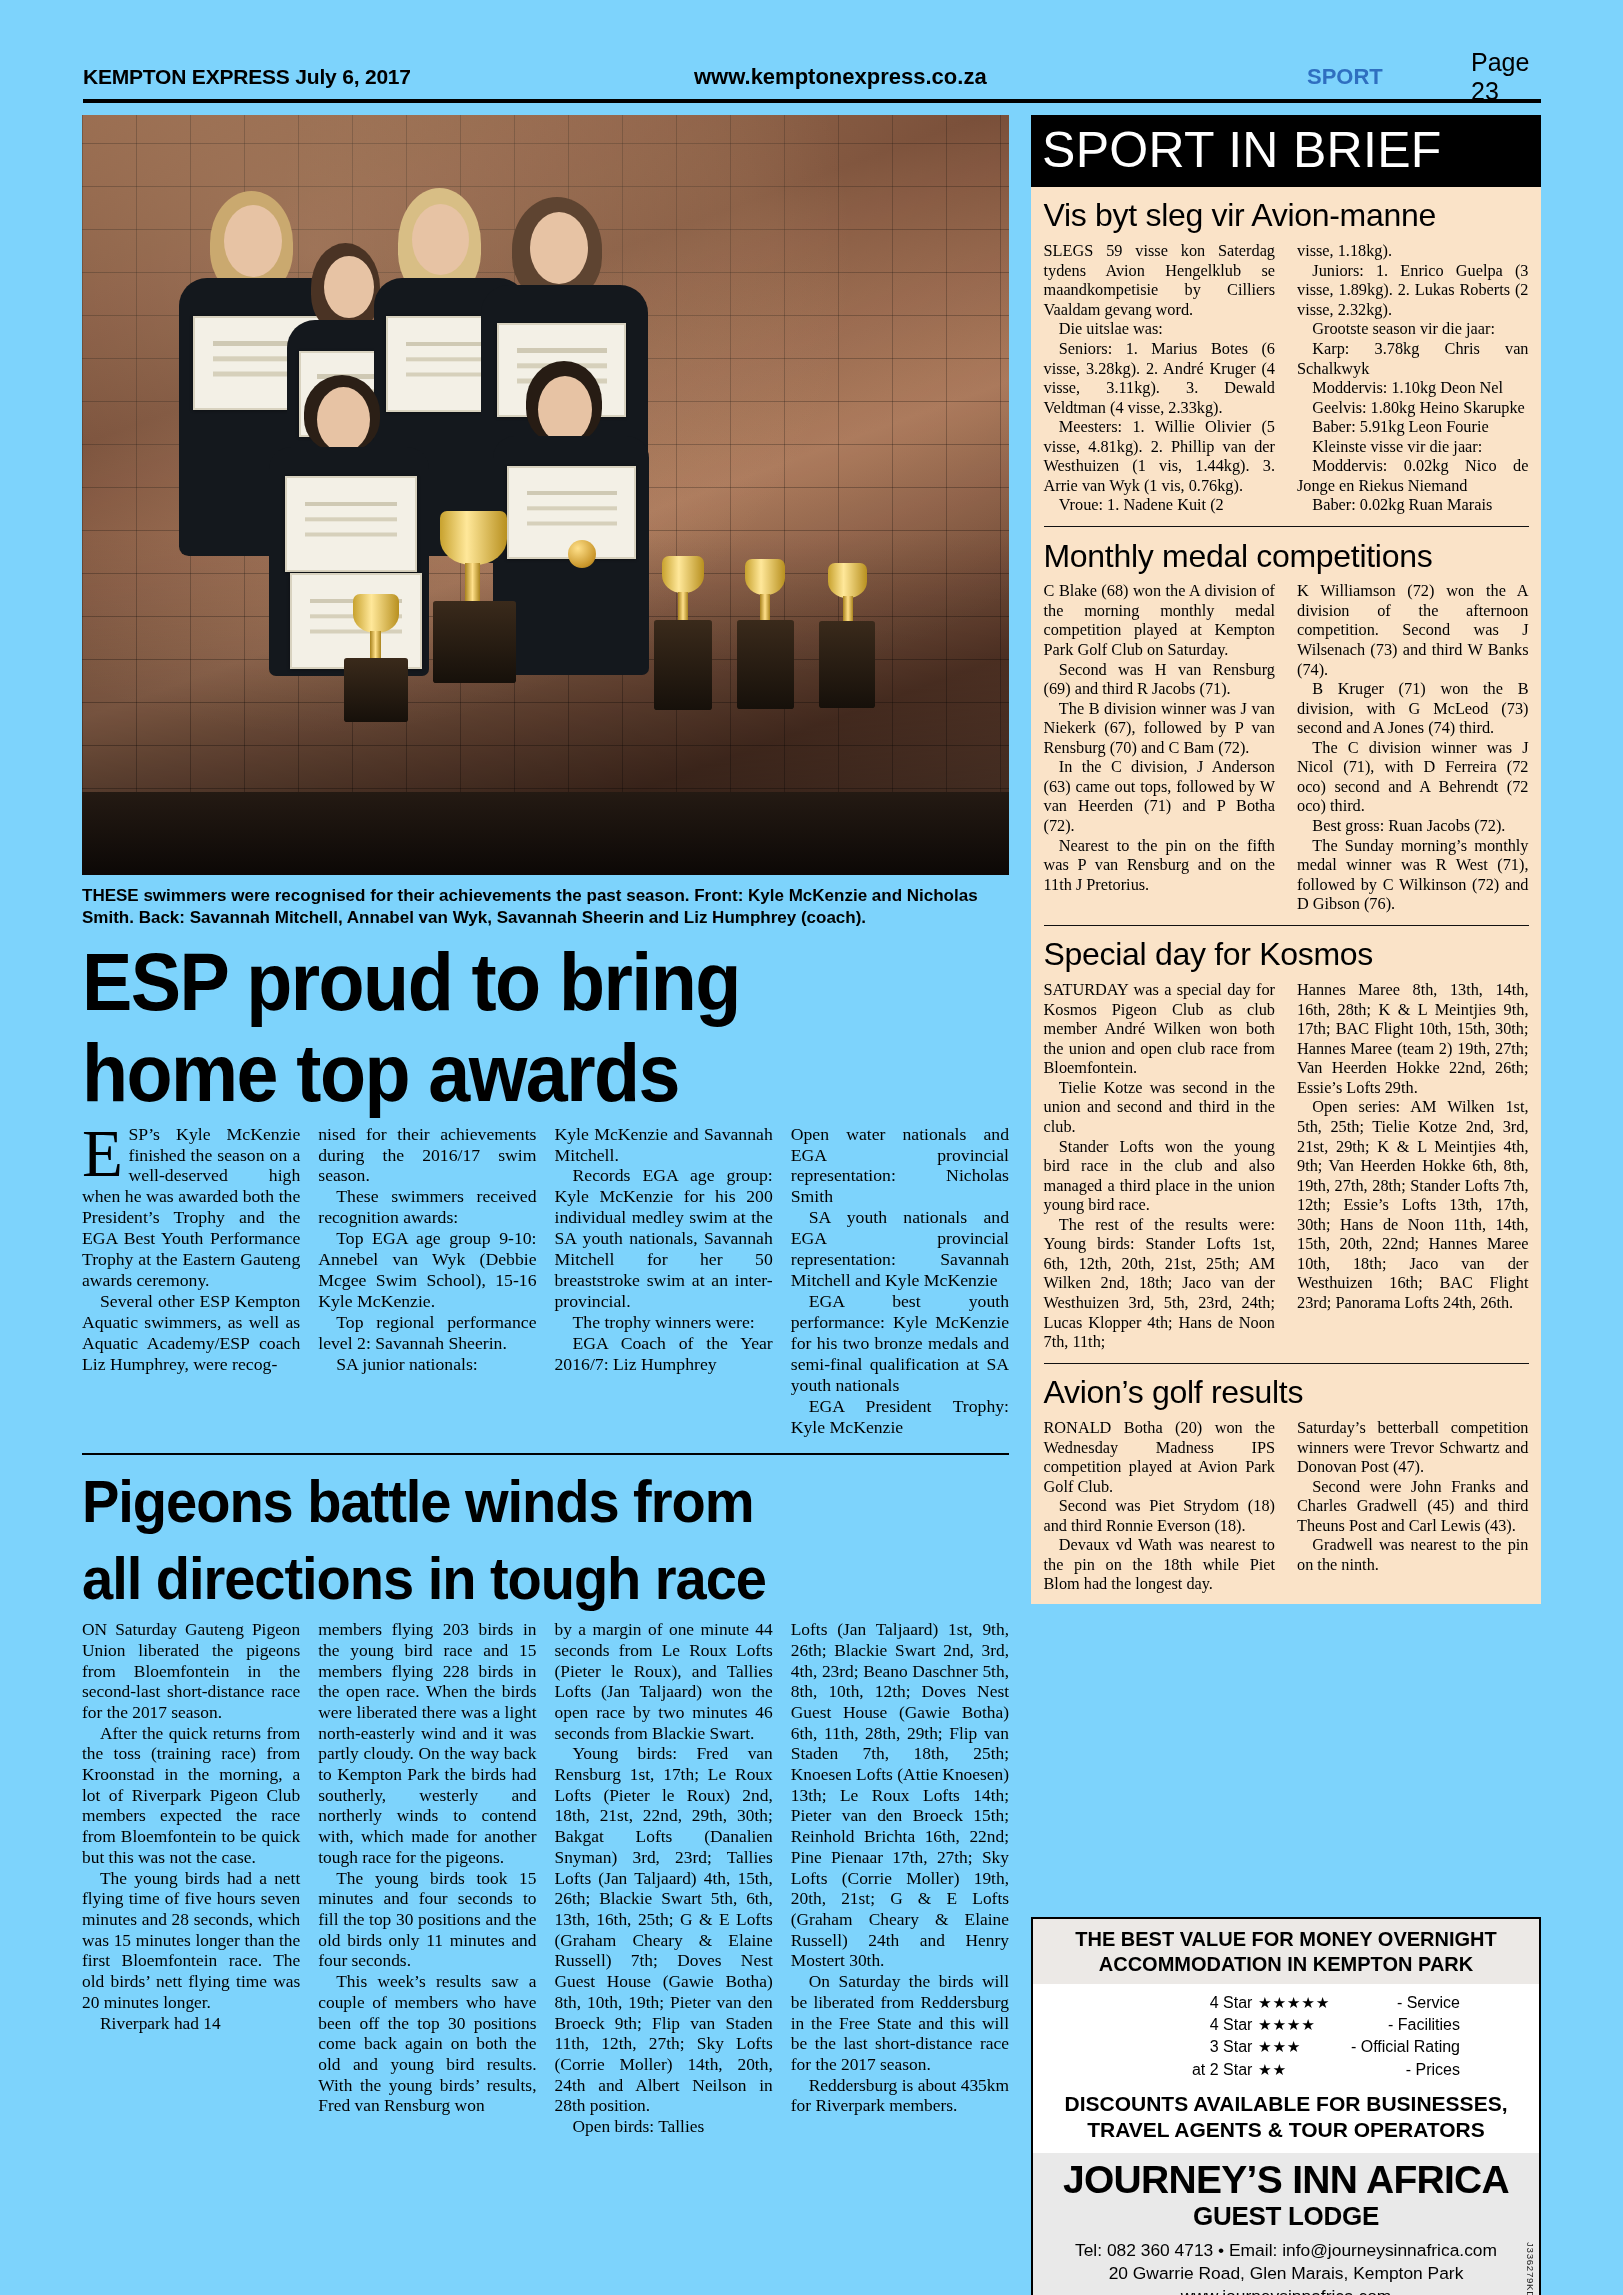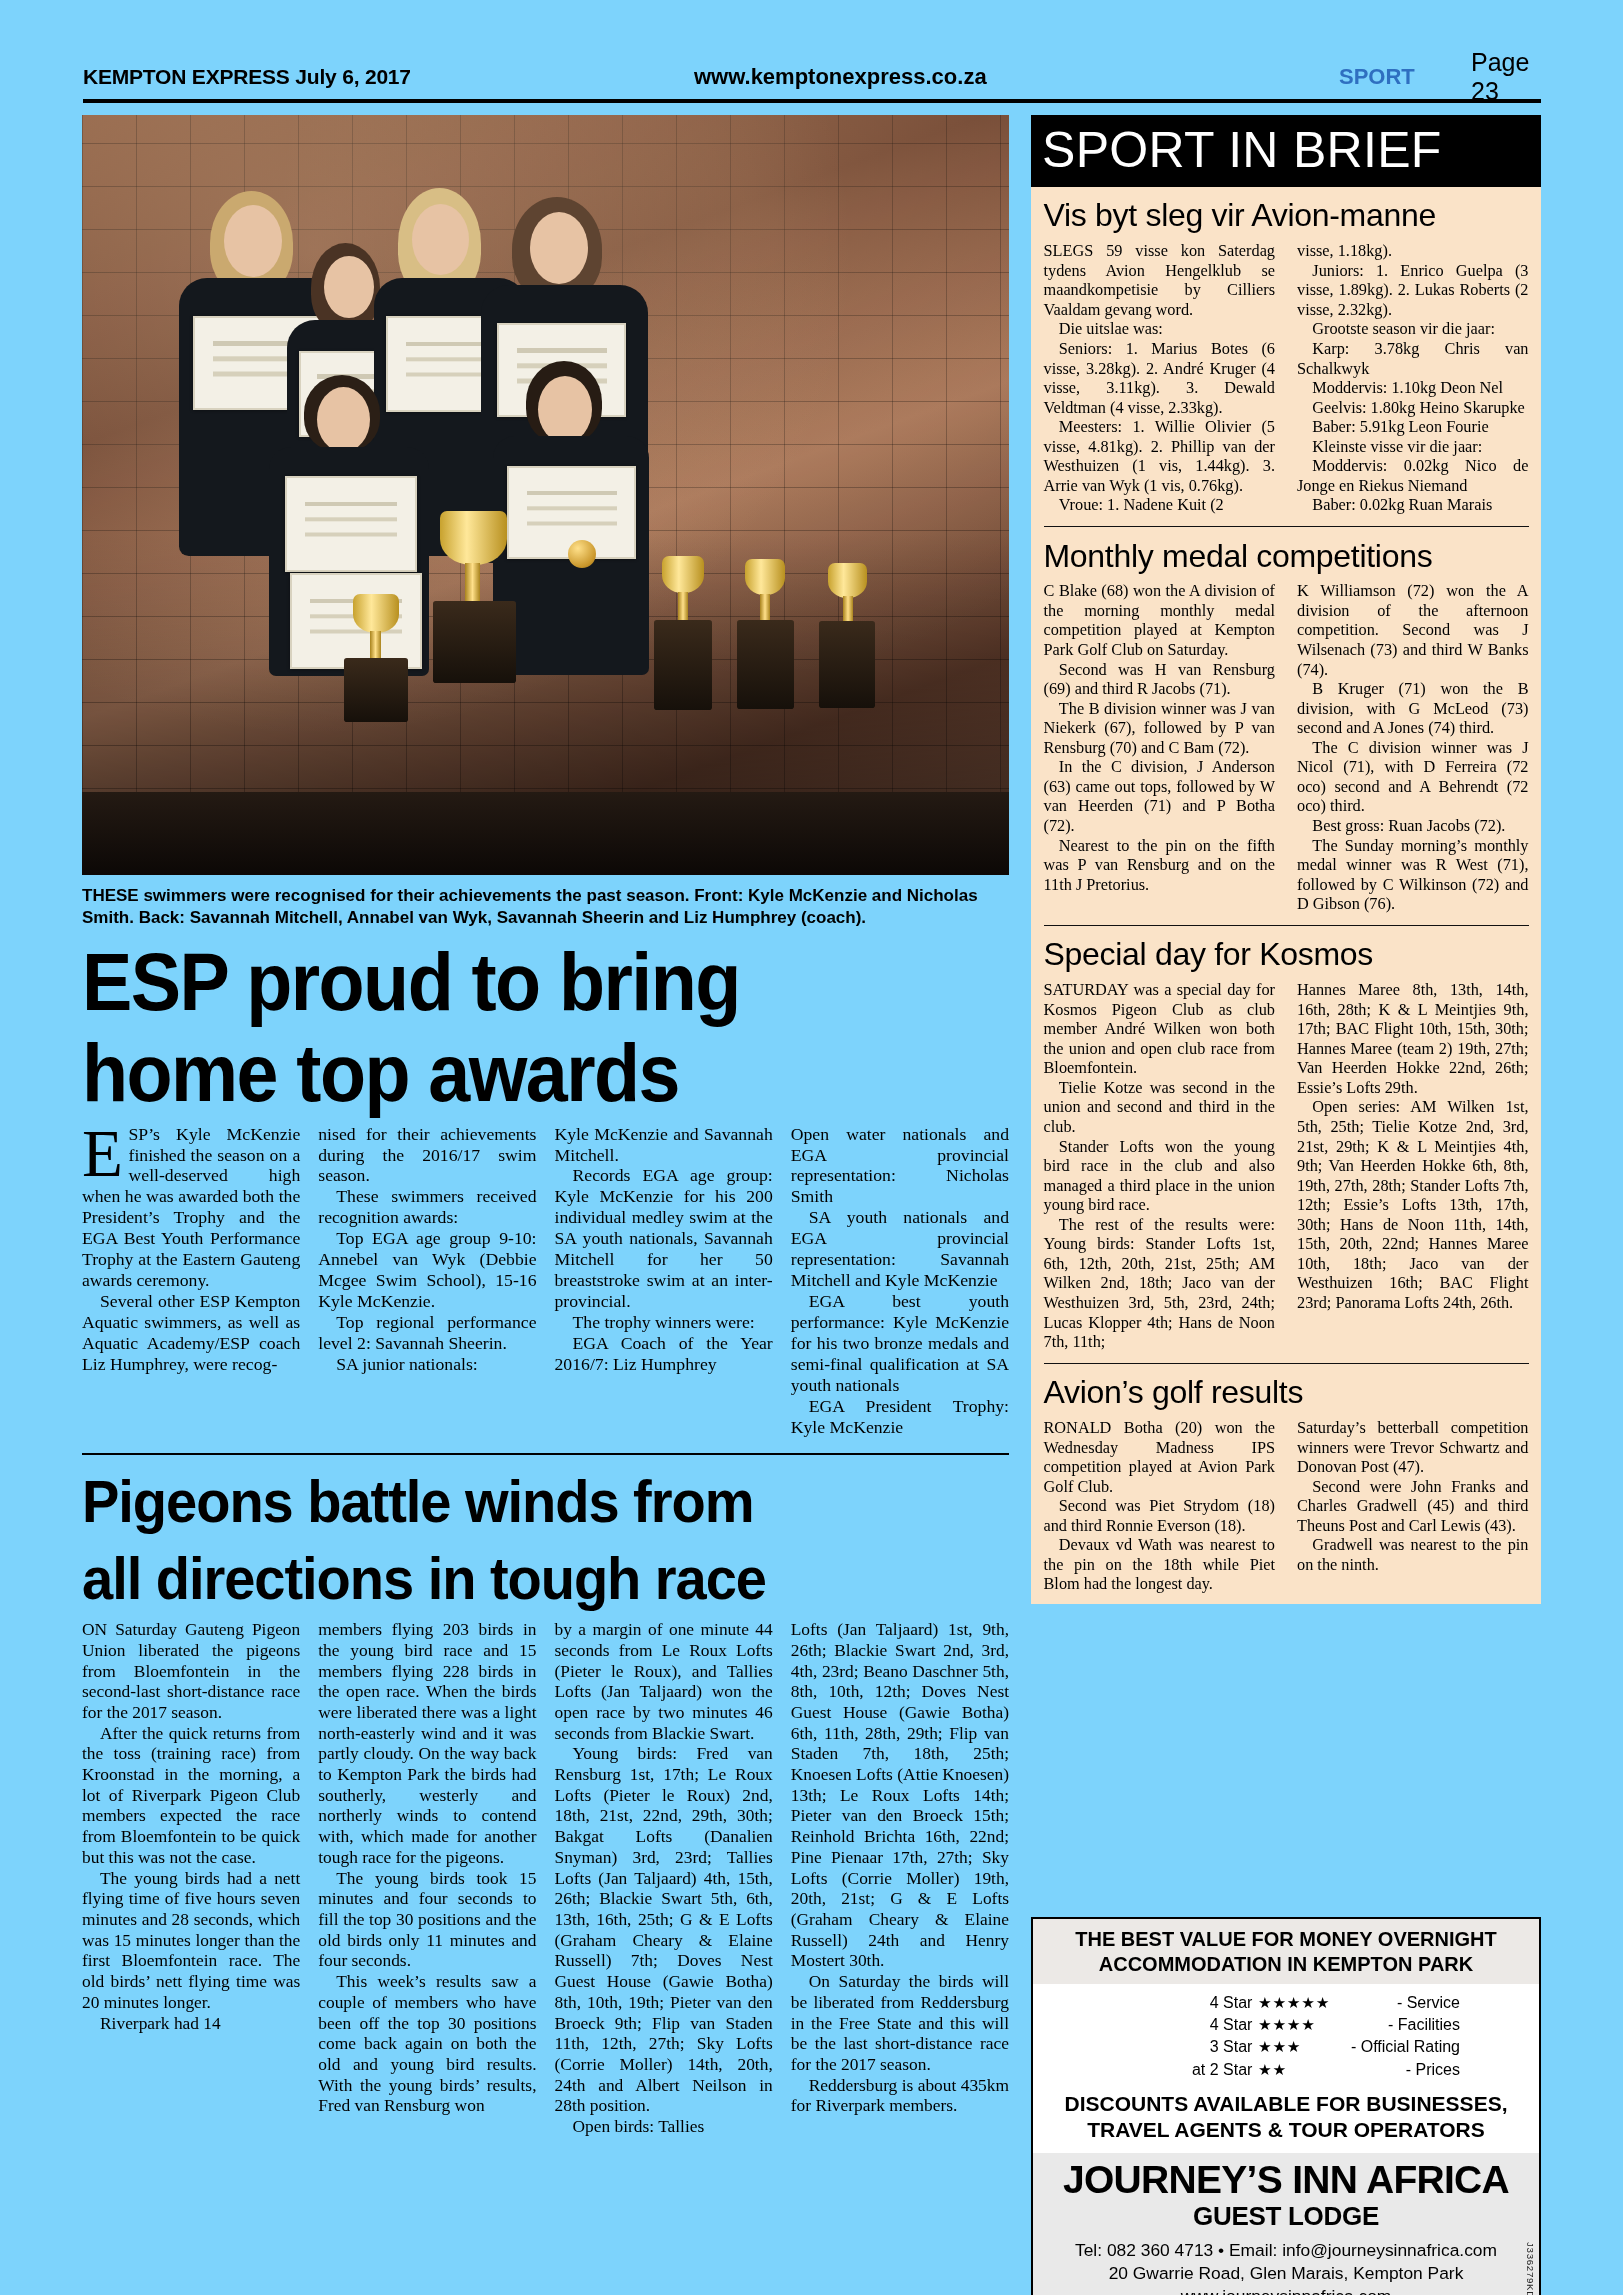--- a/index.html
+++ b/index.html
@@ -3,21 +3,21 @@
 <meta charset="utf-8">
 <style>
   html,body{margin:0;padding:0;background:#ffffff;}
   body{width:1624px;height:2295px;position:relative;font-family:"Liberation Serif",serif;color:#000;}
   .page{position:absolute;inset:0;background:#7dd3fc;}
 
   
   .masthead{position:absolute;left:83px;top:56px;width:1458px;height:42px;display:flex;align-items:center;}
   .mh-left{font-family:"Liberation Sans",sans-serif;font-weight:700;font-size:21px;letter-spacing:-0.2px;white-space:nowrap;}
   .mh-url{font-family:"Liberation Sans",sans-serif;font-weight:700;font-size:22px;position:absolute;left:611px;white-space:nowrap;}
-  .mh-sport{font-family:"Liberation Sans",sans-serif;font-weight:700;font-size:22px;color:#2f6fc0;position:absolute;left:1256px;}
+  .mh-sport{font-family:"Liberation Sans",sans-serif;font-weight:700;font-size:22px;color:#2f6fc0;position:absolute;left:1224px;}
   .mh-page{font-family:"Liberation Sans",sans-serif;font-weight:400;font-size:25px;position:absolute;left:1388px;}
   .mh-rule{position:absolute;left:83px;top:99px;width:1458px;height:3.5px;background:#000;}
 
   
   .left-col{position:absolute;left:82px;top:115px;width:927px;}
 
   
   .photo{position:relative;width:927px;height:760px;overflow:hidden;background:#6a4b3a;}
   .brickwall{position:absolute;inset:0;
     background:

